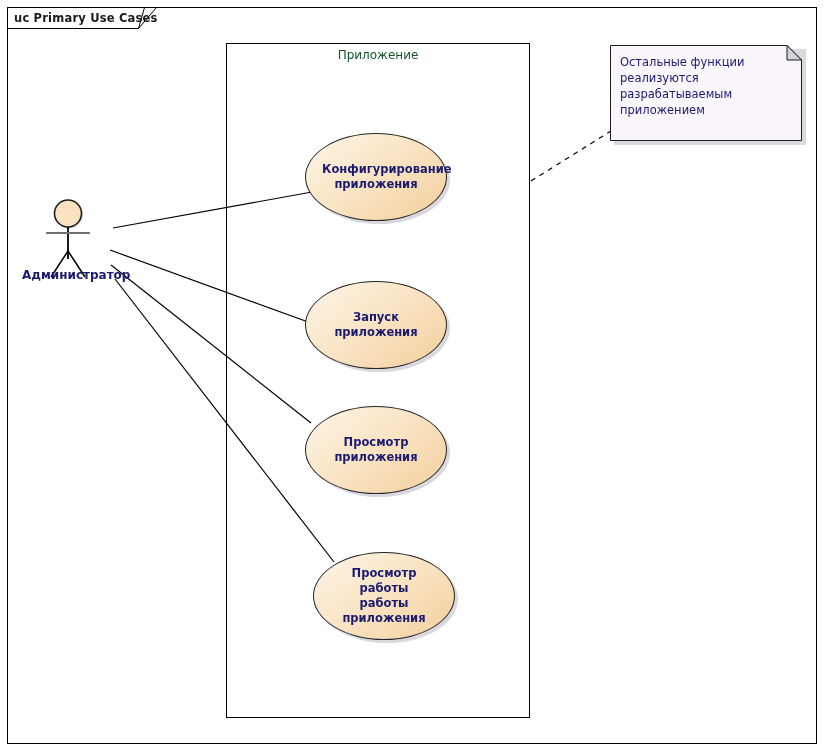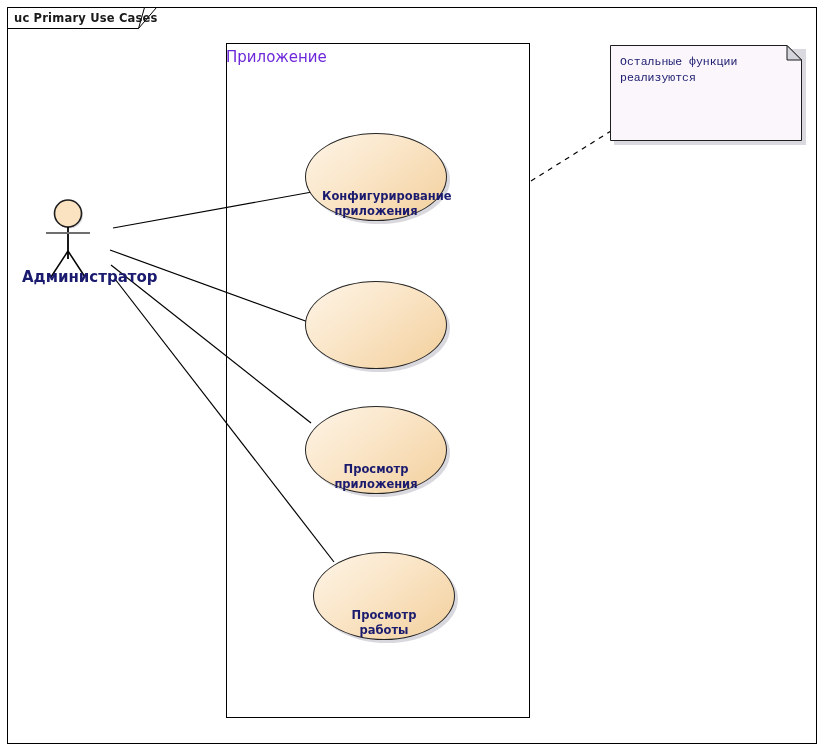--- a/index.html
+++ b/index.html
@@ -60,22 +60,23 @@
     height: 675px;
     border: 1px solid #000000;
     box-sizing: border-box;
     background: transparent;
   }
   .boundary-label {
     position: absolute;
     left: 226px;
     top: 48px;
     width: 304px;
-    font-size: 15px;
-    color: #6d28d9;
+    text-align: center;
+    font-size: 12px;
+    color: #14532d;
     white-space: nowrap;
   }
 
   
   .lines {
     position: absolute;
     left: 0; top: 0;
     width: 825px; height: 752px;
     pointer-events: none;
   }
@@ -88,21 +89,21 @@
     width: 108px;
     height: 100px;
   }
   .actor svg { display: block; }
   .actor-label {
     position: absolute;
     left: 22px;
     top: 268px;
     width: 108px;
     text-align: center;
-    font-size: 15px;
+    font-size: 12px;
     font-weight: bold;
     color: #1a1a6e;
     white-space: nowrap;
   }
 
   
   .usecase {
     position: absolute;
   }
   .usecase .uc-shadow {
@@ -127,32 +128,30 @@
     position: absolute;
     left: 12%;
     top: 50%;
     width: 76%;
     transform: translateY(-50%);
     text-align: center;
     font-size: 11.5px;
     font-weight: bold;
     color: #1a1a6e;
     line-height: 15px;
-    margin-top: 27px;
   }
   .uc-text .l2 { display: block; }
 
   
   .note-wrap {
     position: absolute;
     left: 610px;
     top: 45px;
     width: 192px;
     height: 73px;
-    font-family: Liberation Mono, monospace;
   }
   .note-shadow {
     position: absolute;
     left: 4px; top: 4px;
     width: 192px; height: 96px;
     background: #b9b9c4;
     opacity: 0.55;
   }
   .note-body {
     position: absolute;
@@ -224,45 +223,50 @@
     <div class="uc-body"></div>
     <div class="uc-text">
       <span class="l1">Конфигурирование</span>
       <span class="l2">приложения</span>
     </div>
   </div>
 
   <div class="usecase" style="left:305px; top:281px; width:142px; height:88px;">
     <div class="uc-shadow"></div>
     <div class="uc-body"></div>
+    <div class="uc-text">
+      <span class="l1">Запуск приложения</span>
+    </div>
   </div>
 
   <div class="usecase" style="left:305px; top:406px; width:142px; height:88px;">
     <div class="uc-shadow"></div>
     <div class="uc-body"></div>
     <div class="uc-text">
       <span class="l1">Просмотр</span>
       <span class="l2">приложения</span>
     </div>
   </div>
 
   <div class="usecase" style="left:313px; top:552px; width:142px; height:88px;">
     <div class="uc-shadow"></div>
     <div class="uc-body"></div>
     <div class="uc-text">
       <span class="l1">Просмотр работы</span>
+      <span class="l2">работы приложения</span>
     </div>
   </div>
 
   <div class="note-wrap">
     <div class="note-shadow"></div>
     <div class="note-body">
       <svg width="192" height="96" viewBox="0 0 192 96">
         <path d="M0.5,0.5 L177,0.5 L191.5,15 L191.5,95.5 L0.5,95.5 Z" fill="#faf6fb" stroke="#1d1d1d" stroke-width="1"></path>
         <path d="M177,0.5 L177,15 L191.5,15 Z" fill="#d4d4dd" stroke="#1d1d1d" stroke-width="1"></path>
       </svg>
     </div>
     <div class="note-text">
       <span>Остальные функции реализуются</span>
+      <span>разрабатываемым приложением</span>
     </div>
   </div>
 
 </div>
 
 </body></html>

